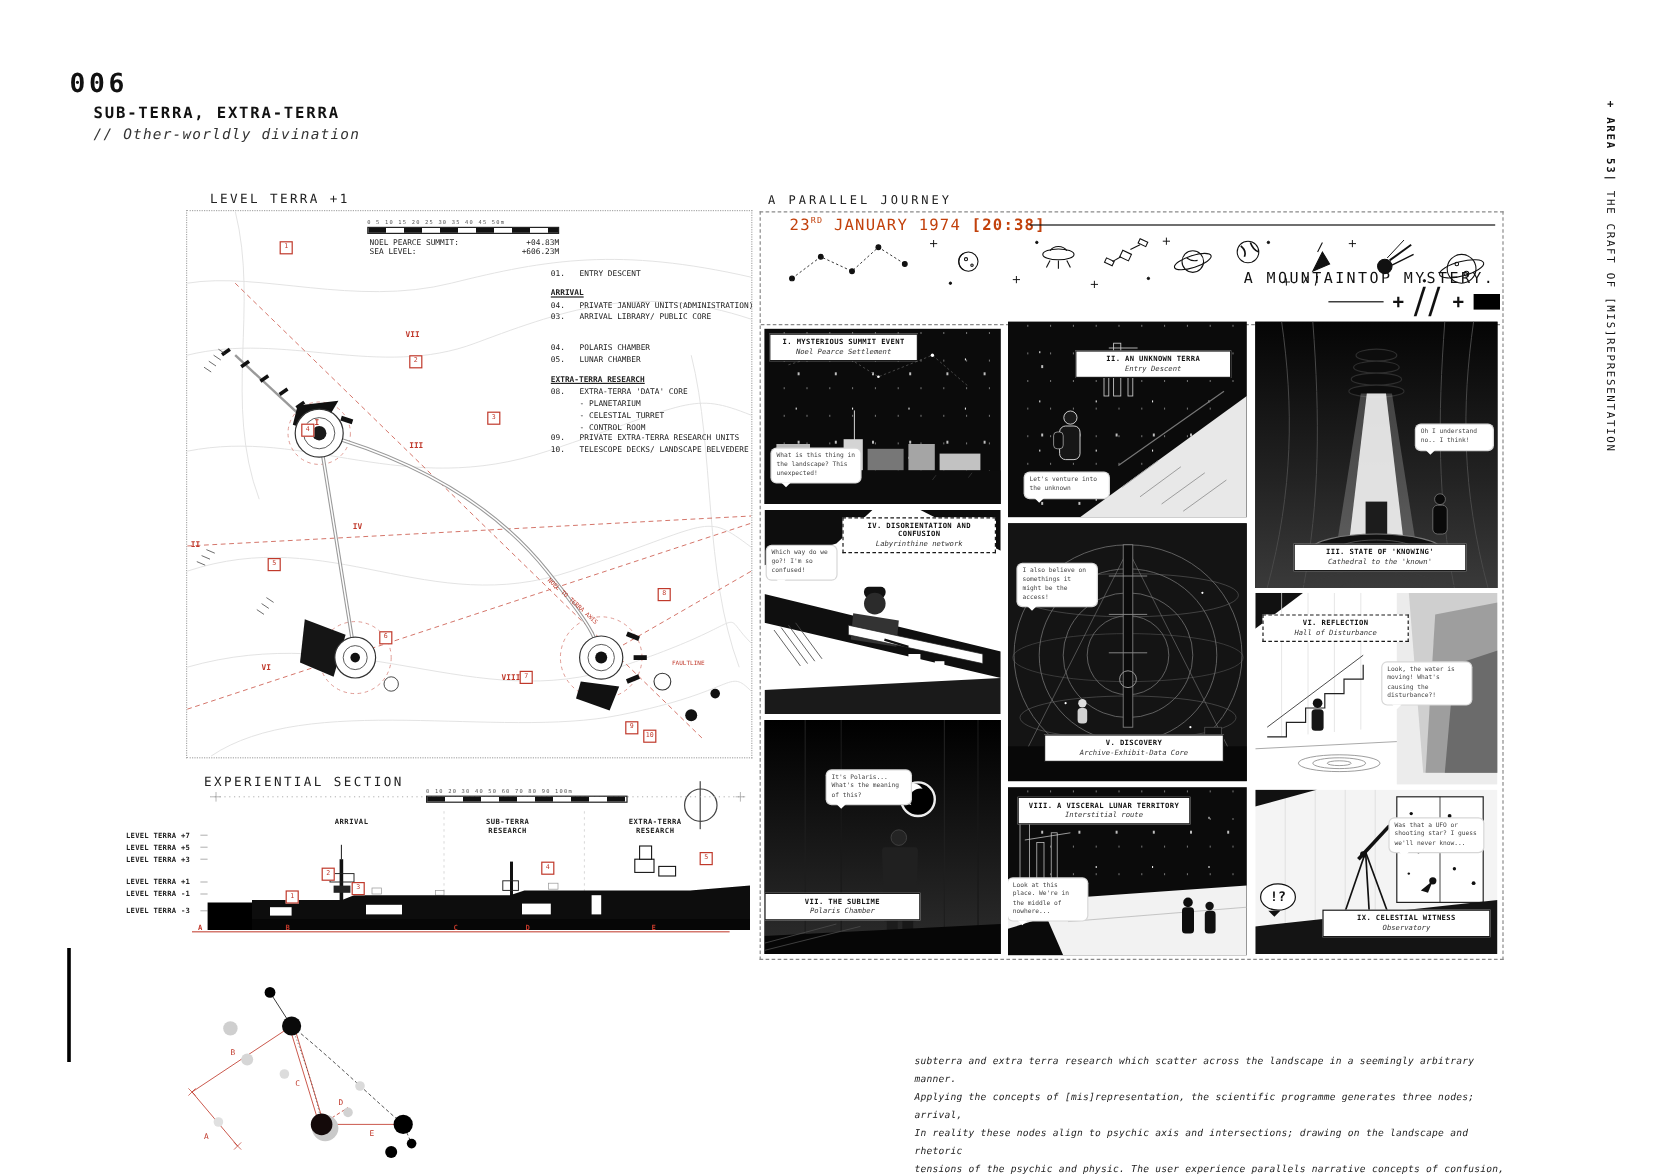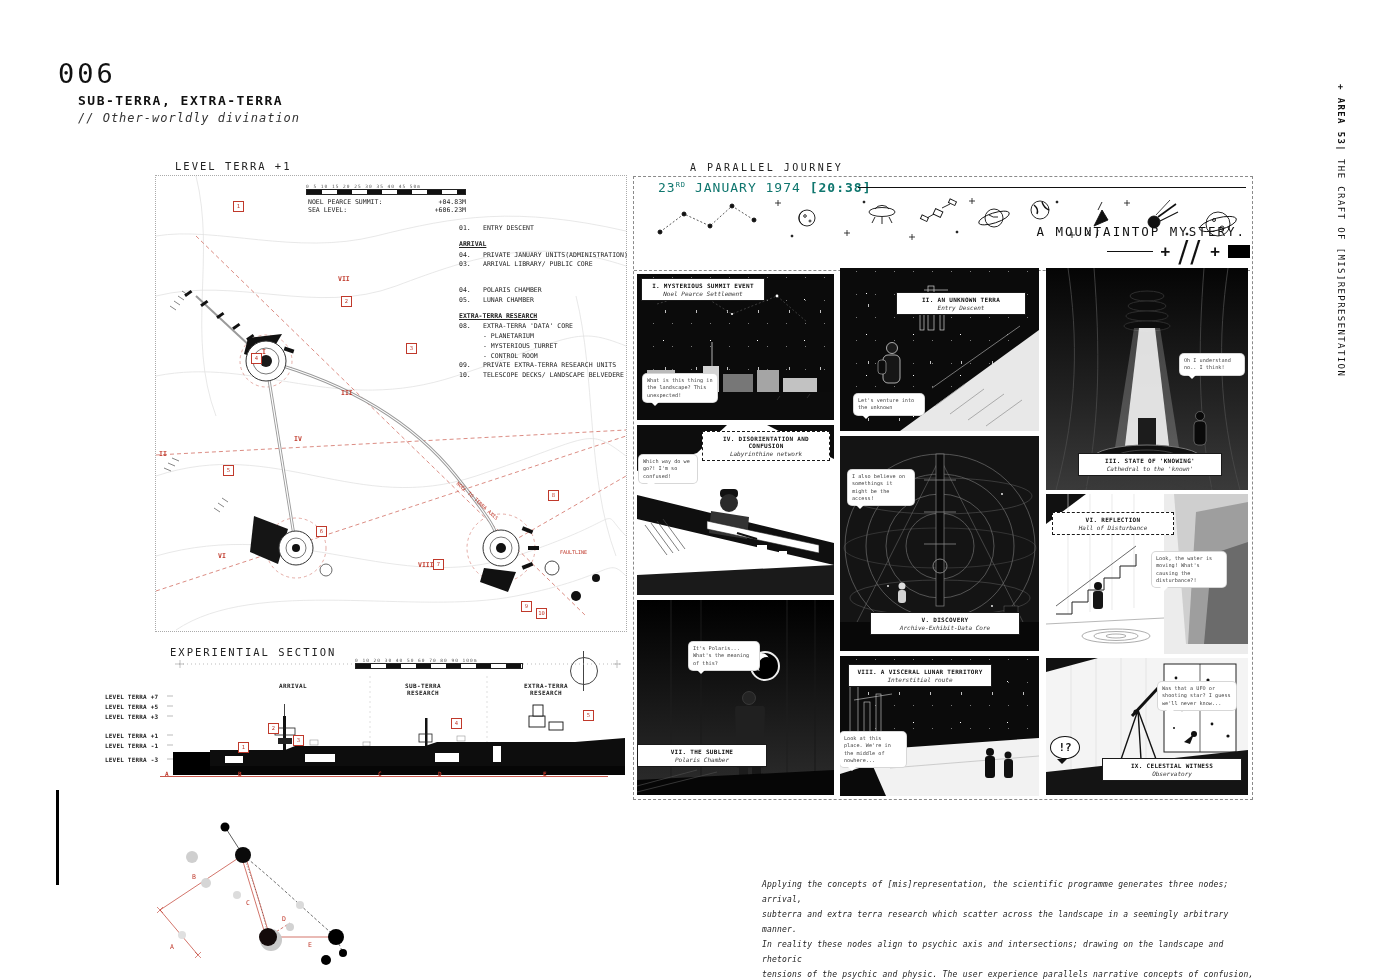--- a/index.html
+++ b/index.html
@@ -1,20 +1,20 @@
 <!DOCTYPE html>
 <html><head>
 <meta charset="utf-8">
 <style>
   html,body{margin:0;padding:0;background:#fff}
   #board{position:relative;width:1400px;height:980px;background:#fff;overflow:hidden;
          font-family:"DejaVu Sans Mono","Liberation Mono",monospace;color:#111}
   .abs{position:absolute}
   
-  .t-num{font-size:27px;font-weight:normal;letter-spacing:3px}
+  .t-num{font-size:22px;font-weight:bold;letter-spacing:3px}
   .t-title{font-size:13px;font-weight:bold;letter-spacing:1.5px}
   .t-sub{font-size:12px;font-style:italic;color:#333;letter-spacing:1px}
   .sidetab{writing-mode:vertical-rl;font-size:9px;letter-spacing:1.4px;white-space:nowrap;color:#111}
   .sidetab .bold{font-weight:bold}
   .drawing-label{font-size:10.5px;letter-spacing:2px;color:#222}
   
   .planframe{border:1px dotted #aaa}
   .legend{font-size:6.5px;line-height:1.5;color:#222;width:174px}
   .lg{margin-bottom:6px}
   .lg-head{font-weight:bold;text-decoration:underline;margin-bottom:1px;font-size:6.5px}
@@ -32,21 +32,21 @@
   
   .lvl{position:absolute;font-size:6px;font-weight:bold;letter-spacing:.2px;color:#222}
   .zone{position:absolute;font-size:6px;font-weight:bold;text-align:center;letter-spacing:.4px;color:#222}
   .gridletter{position:absolute;color:#c0392b;font-size:6px;font-weight:bold}
   .redline{position:absolute;border-top:1px solid #c0392b;opacity:.85}
   
   .cletter{position:absolute;color:#c0392b;font-size:6.5px}
   
   .comicbox{border:1px dashed #8a8a8a;background:#fff}
   .striplabel{font-size:10px;letter-spacing:2.5px;color:#222}
-  .datetxt{font-size:13px;letter-spacing:1px;color:#0f766e}
+  .datetxt{font-size:13px;letter-spacing:1px;color:#c2410c}
   .datetxt sup{font-size:7px}
   .datetxt .time{font-weight:bold}
   .mystery{font-size:12.5px;letter-spacing:2px;color:#111;text-align:right}
   .area-row{display:flex;align-items:center;justify-content:flex-end;gap:8px}
   .area-title{font-family:"DejaVu Serif","Liberation Serif",serif;font-size:36px;letter-spacing:7px;color:#111}
   .area-slash{font-family:"DejaVu Serif","Liberation Serif",serif;font-size:30px;letter-spacing:2px}
   .area-plus{font-size:16px;font-weight:bold}
   .hline{border-top:1.5px solid #111}
   .dash-h{border-top:1px dashed #8a8a8a}
   .panel{position:absolute;overflow:hidden;background:#000}
@@ -215,41 +215,41 @@
         <div class="lg-row">
             <span class="lg-num">08.</span>
             <span>EXTRA-TERRA 'DATA' CORE</span>
           </div>
         <div class="lg-row">
             <span class="lg-num"></span>
             <span>- PLANETARIUM</span>
           </div>
         <div class="lg-row">
             <span class="lg-num"></span>
-            <span>- MYSTERIOUS TURRET</span>
+            <span>- CELESTIAL TURRET</span>
           </div>
         <div class="lg-row">
             <span class="lg-num"></span>
             <span>- CONTROL ROOM</span>
           </div>
         <div class="lg-row">
             <span class="lg-num">09.</span>
             <span>PRIVATE EXTRA-TERRA RESEARCH UNITS</span>
           </div>
         <div class="lg-row">
             <span class="lg-num">10.</span>
             <span>TELESCOPE DECKS/ LANDSCAPE BELVEDERE</span>
           </div>
       </div>
     </div>
 
     
     <span class="numeral" style="left:106px;top:172px">I</span>
     <span class="numeral" style="left:3px;top:274px">II</span>
-    <span class="numeral" style="left:185px;top:213px">III</span>
+    <span class="numeral" style="left:185px;top:191px">III</span>
     <span class="numeral" style="left:138px;top:259px">IV</span>
     <span class="numeral" style="left:62px;top:376px">VI</span>
     <span class="numeral" style="left:182px;top:99px">VII</span>
     <span class="numeral" style="left:262px;top:385px">VIII</span>
 
     
     <span class="marker" style="left:77px;top:25px">1</span>
     <span class="marker" style="left:185px;top:120px">2</span>
     <span class="marker" style="left:250px;top:167px">3</span>
     <span class="marker" style="left:95px;top:177px">4</span>
@@ -376,21 +376,21 @@
         <circle cx="186" cy="145" r="5" fill="#000"></circle>
       </g>
     </svg>
     <span class="cletter" style="left:30px;top:128px">A</span>
     <span class="cletter" style="left:52px;top:58px">B</span>
     <span class="cletter" style="left:106px;top:84px">C</span>
     <span class="cletter" style="left:142px;top:100px">D</span>
     <span class="cletter" style="left:168px;top:126px">E</span>
   </div>
 
-  <div class="abs striplabel" style="left:690px;top:162px">A PARALLEL JOURNEY</div>
+  <div class="abs striplabel" style="left:640px;top:162px">A PARALLEL JOURNEY</div>
 
   <div class="abs comicbox" style="left:633px;top:176px;width:618px;height:622px"></div>
 
   <div class="abs datetxt" style="left:658px;top:180px">
     <span>23</span><sup>RD</sup><span> JANUARY 1974 </span><span class="time">[20:38]</span>
   </div>
   <div class="abs hline" style="left:858px;top:187px;width:388px"></div>
 
   <svg class="abs" style="left:642px;top:190px" width="602" height="58" viewBox="0 0 602 58">
     <g stroke="#111" fill="none" stroke-width="0.9">
@@ -733,20 +733,20 @@
     </svg>
     <div class="bub-big" style="left:4px;top:78px">!?</div>
     <div class="bub" style="right:12px;top:24px;width:70px">Was that a UFO or shooting star? I guess we'll never know...</div>
     <div class="cap" style="right:6px;bottom:14px;width:128px">
       <div class="cap-h">IX. CELESTIAL WITNESS</div>
       <div class="cap-s">Observatory</div>
     </div>
   </div>
 
   <div class="abs par" style="left:762px;top:877px;width:500px">
+    <div>subterra and extra terra research which scatter across the landscape in a seemingly arbitrary manner.</div>
     <div>Applying the concepts of [mis]representation, the scientific programme generates three nodes; arrival,</div>
-    <div>subterra and extra terra research which scatter across the landscape in a seemingly arbitrary manner.</div>
     <div>In reality these nodes align to psychic axis and intersections; drawing on the landscape and rhetoric</div>
     <div>tensions of the psychic and physic. The user experience parallels narrative concepts of confusion,</div>
 
   </div>
 
 </div>
 
 </body></html>

